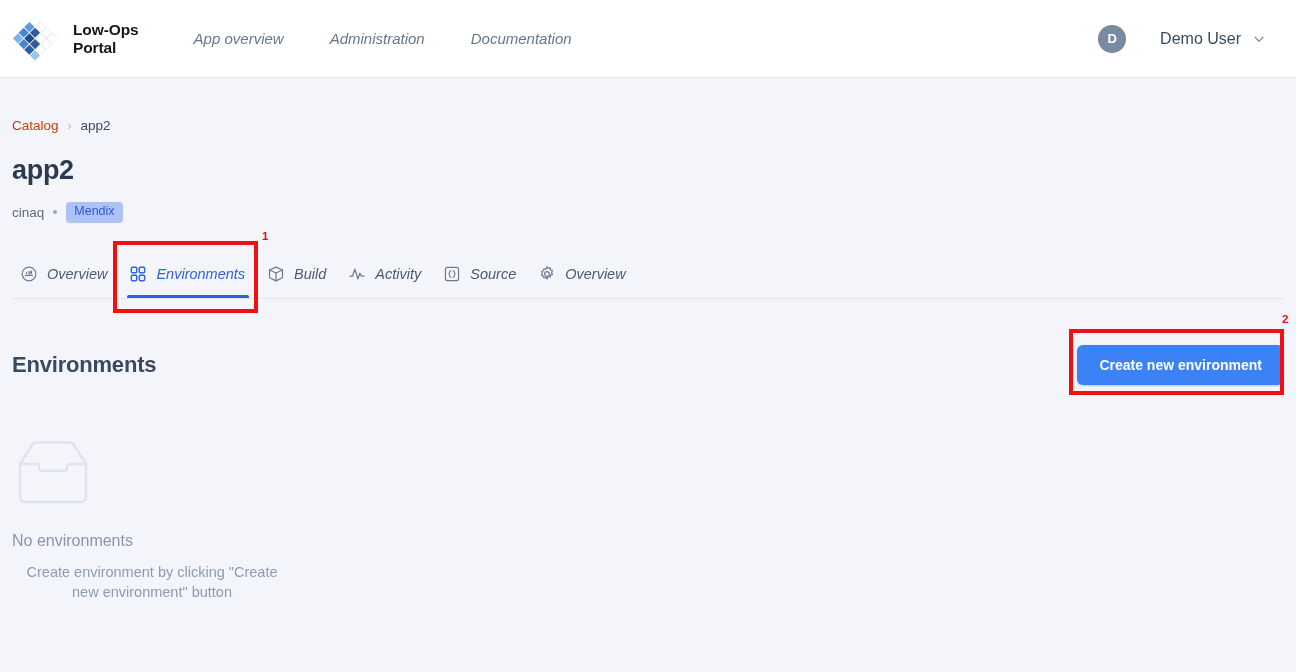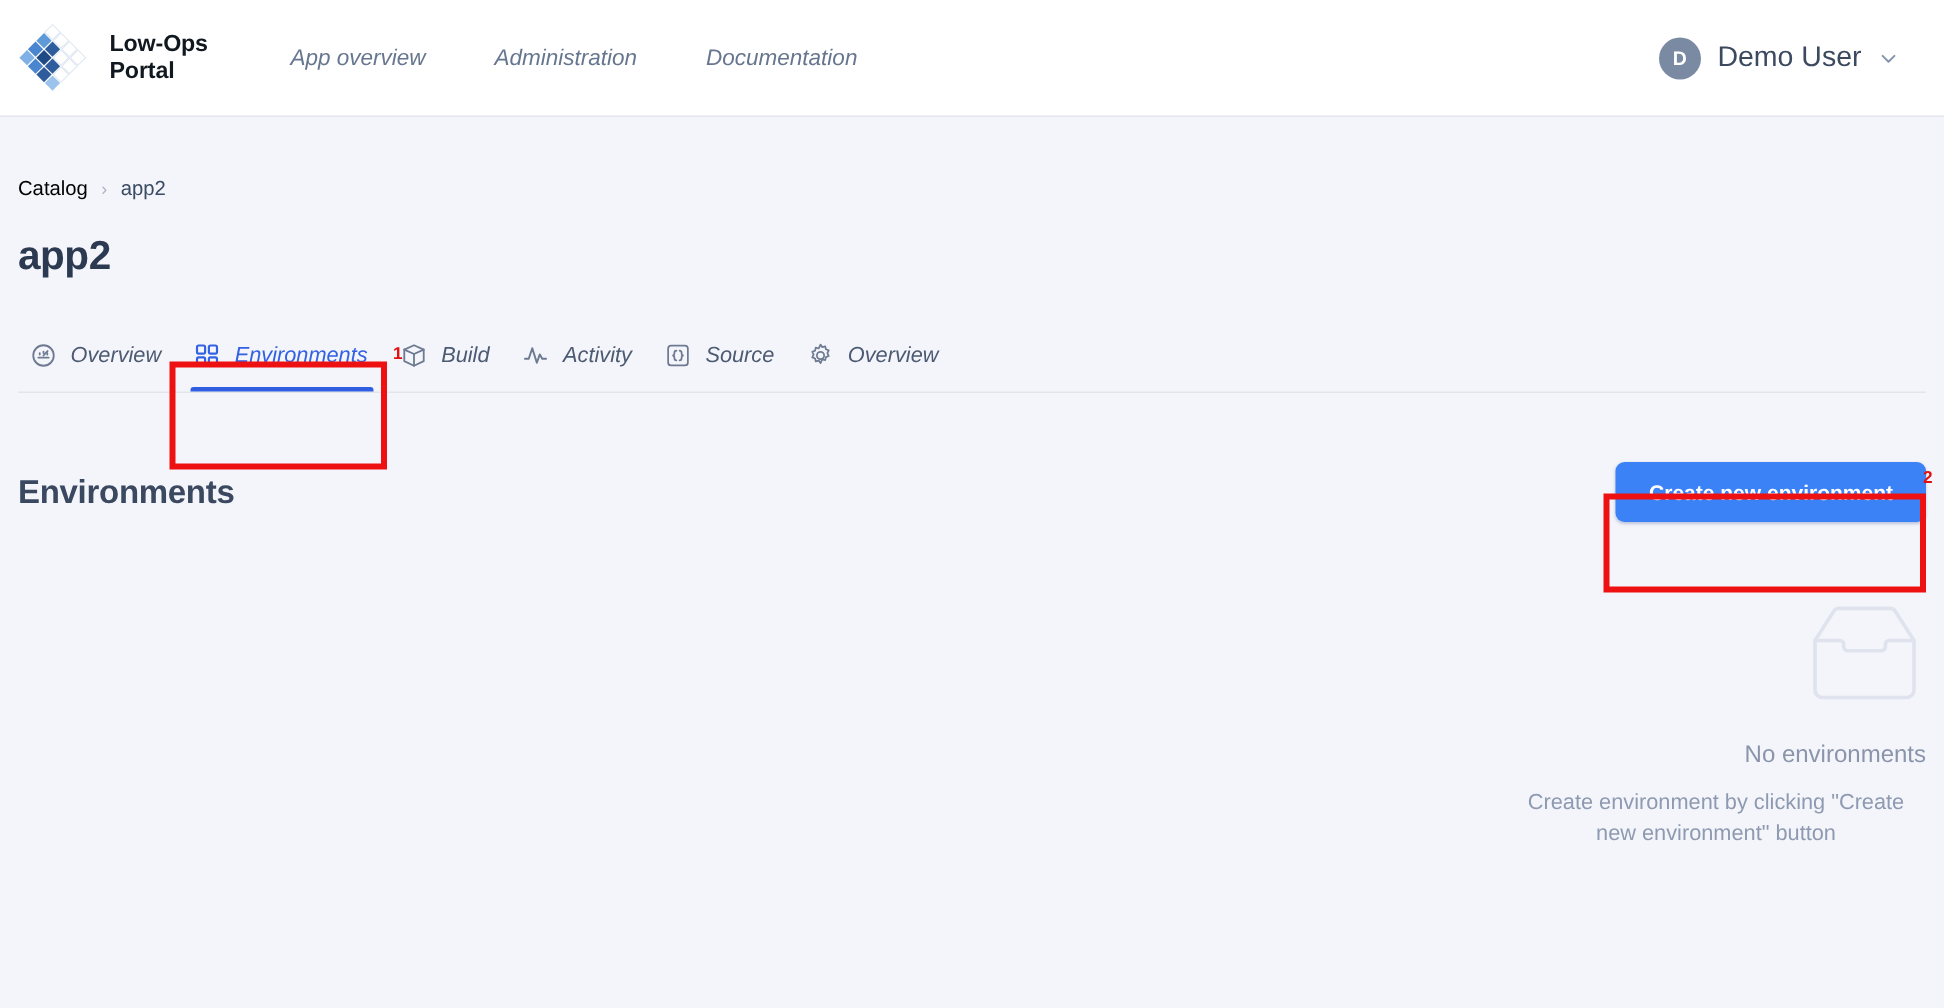--- a/index.html
+++ b/index.html
@@ -83,23 +83,24 @@
     color: #ffffff;
     font-size: 13px;
     font-weight: bold;
     display: flex;
     align-items: center;
     justify-content: center;
     flex: 0 0 28px;
   }
 
   .user-name {
-    font-size: 19px;
+    font-size: 16px;
     color: #3c4a60;
     white-space: nowrap;
+    margin-left: 23px;
   }
 
   .chev {
     width: 14px;
     height: 14px;
     display: block;
     color: #8693aa;
   }
 
   
@@ -108,21 +109,21 @@
   }
 
   .breadcrumb {
     display: flex;
     align-items: center;
     gap: 9px;
     font-size: 13.5px;
     padding-top: 40px;
   }
   .crumb {
-    color: #000000;
+    color: #c2410c;
     text-decoration: none;
   }
   .crumb.current { color: #394a63; }
   .crumb-sep {
     color: #aab3c4;
     font-size: 12px;
     line-height: 1;
   }
 
   .app-title {
@@ -234,21 +235,21 @@
     cursor: pointer;
     white-space: nowrap;
     box-shadow: 0 1px 2px rgba(28,60,140,.25);
   }
 
   
   .empty {
     margin-top: 52px;
     display: flex;
     flex-direction: column;
-    align-items: flex-end;
+    align-items: flex-start;
     text-align: center;
   }
   .empty-ico { display: block; }
   .empty-title {
     margin-top: 22px;
     font-size: 16px;
     color: #8a94ab;
   }
   .empty-sub {
     margin-top: 12px;
@@ -328,20 +329,25 @@
 <div class="page">
 
   <div class="breadcrumb">
     <a class="crumb" href="#">Catalog</a>
     <span class="crumb-sep">›</span>
     <span class="crumb current">app2</span>
   </div>
 
   <h1 class="app-title">app2</h1>
 
+  <div class="meta-row">
+    <span class="meta-owner">cinaq</span>
+    <span class="meta-dot"></span>
+    <span class="badge">Mendix</span>
+  </div>
 
   <div class="tabs-wrap">
     <div class="tabs">
 
       <button class="tab">
         <svg class="tab-ico" viewBox="0 0 20 20" fill="none" stroke="currentColor" stroke-width="1.35" stroke-linecap="round" stroke-linejoin="round">
           <circle cx="10" cy="10" r="7.6"></circle>
           <path d="M10 10 L13 6.7"></path>
           <path d="M6.2 11.6 h7.6"></path>
           <path d="M7.2 8.2 v1.1 M10 7.1 v1.1 M12.8 8.2 v1.1"></path>

